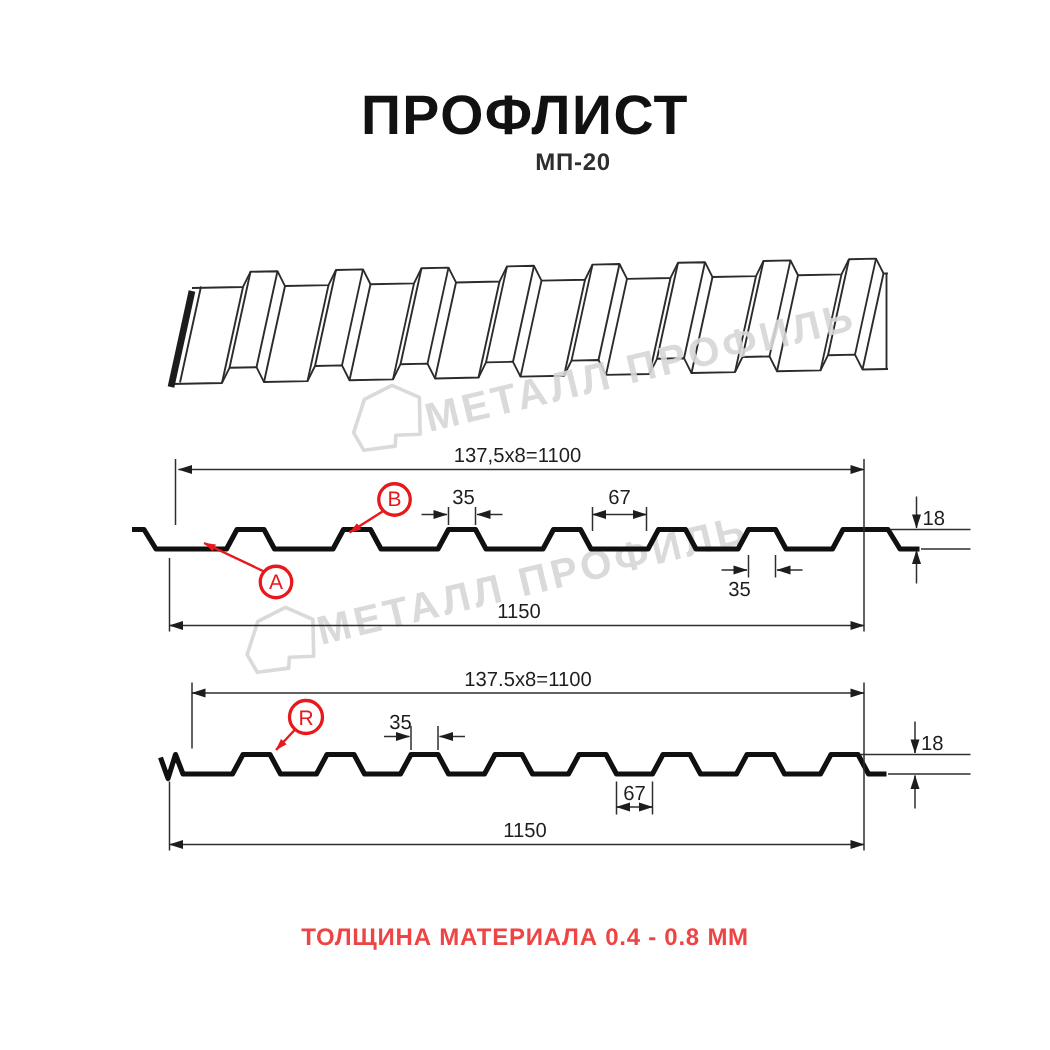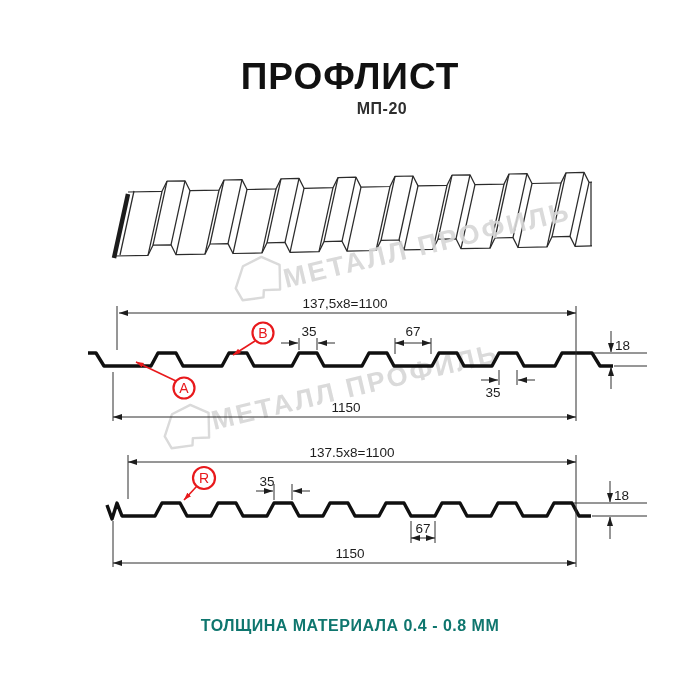--- a/index.html
+++ b/index.html
@@ -3,21 +3,21 @@
 <meta charset="utf-8">
 <style>
   html,body{margin:0;padding:0;background:#fff;}
   .page{position:relative;width:700px;height:700px;background:#fff;overflow:hidden;
         font-family:Liberation Sans, sans-serif;}
   .title{position:absolute;top:56px;left:0;width:700px;text-align:center;
          font-size:37px;font-weight:bold;letter-spacing:1px;color:#111;}
   .subtitle{position:absolute;top:100px;left:0;width:700px;text-align:center;
             font-size:16px;font-weight:bold;letter-spacing:.5px;color:#2e2e2e;padding-left:32px;}
   .footer{position:absolute;top:617px;left:0;width:700px;text-align:center;
-          font-size:16px;font-weight:600;letter-spacing:.5px;color:#0f766e;}
+          font-size:16px;font-weight:600;letter-spacing:.5px;color:#ef4444;}
   svg{position:absolute;left:0;top:0;}
   .thin{stroke:#2e2e2e;stroke-width:1;fill:none;}
   .profile{stroke:#101010;stroke-width:3.4;fill:none;stroke-linejoin:round;}
   .dim-t{font-size:13.5px;fill:#1d1d1d;}
   .red-l{stroke:#e8191c;stroke-width:1.6;fill:none;}
   .red-c{stroke:#e8191c;stroke-width:2.2;fill:#fff;}
   .red-t{font-size:14px;fill:#e8191c;text-anchor:middle;}
   .wm{fill:#d6d6d6;font-size:27px;font-weight:bold;letter-spacing:2.5px;}
   .wm-logo{stroke:#d6d6d6;stroke-width:2.4;fill:none;stroke-linejoin:round;}
   .l3{stroke:#2b2b2b;stroke-width:1.25;fill:none;stroke-linejoin:round;}

